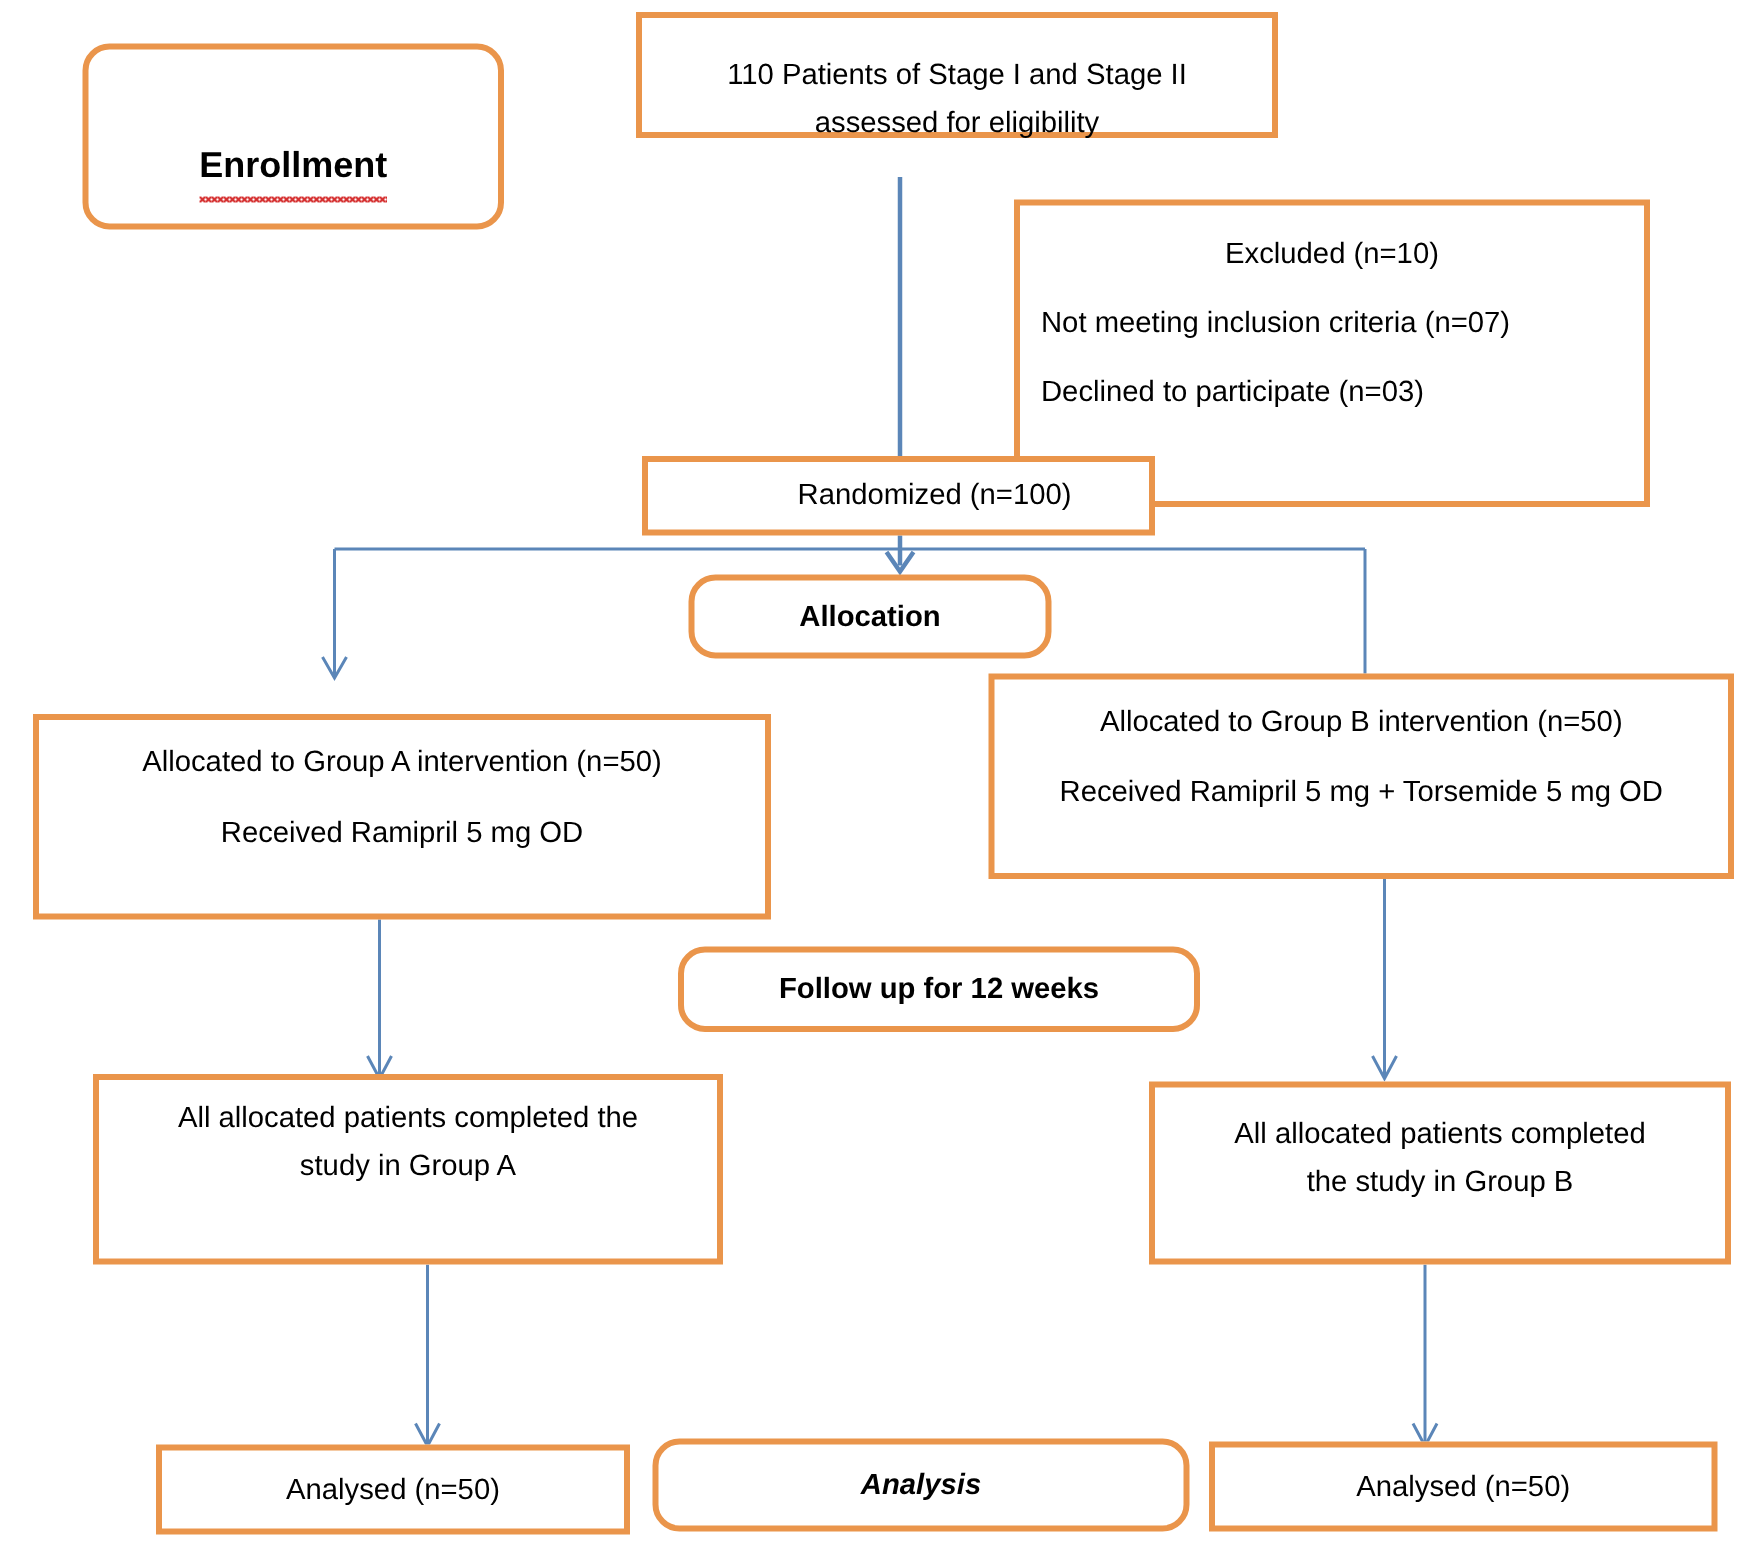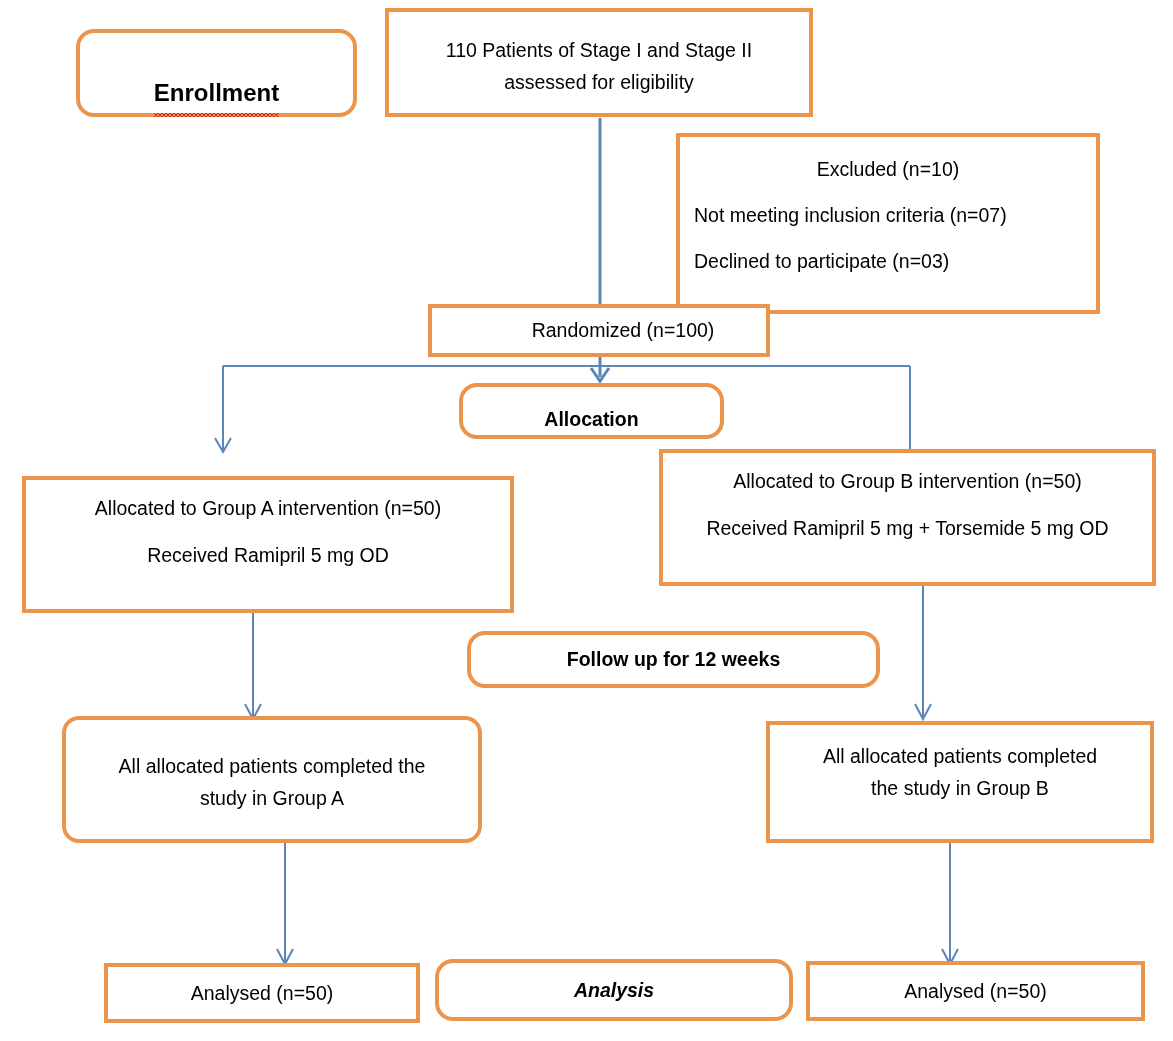--- a/index.html
+++ b/index.html
@@ -103,60 +103,60 @@
     <line x1="923" y1="586" x2="923" y2="717" stroke="#5B86B8" stroke-width="2"></line>
     <polyline points="915,704 923,719 931,704" fill="none" stroke="#5B86B8" stroke-width="2"></polyline>
 
     <line x1="285" y1="843" x2="285" y2="962" stroke="#5B86B8" stroke-width="2"></line>
     <polyline points="277,949 285,964 293,949" fill="none" stroke="#5B86B8" stroke-width="2"></polyline>
 
     <line x1="950" y1="843" x2="950" y2="962" stroke="#5B86B8" stroke-width="2"></line>
     <polyline points="942,949 950,964 958,949" fill="none" stroke="#5B86B8" stroke-width="2"></polyline>
   </svg>
 
-  <div class="box rounded center-v" style="left:76px; top:29px; width:281px; height:88px;">
+  <div class="box rounded center-v" style="left:55px; top:29px; width:281px; height:124px;">
     <div class="txt bold" style="font-size:24px;">
       <span class="squiggle">Enrollment</span>
     </div>
   </div>
 
-  <div class="box" style="left:385px; top:8px; width:428px; height:109px; padding-top:22px;">
+  <div class="box" style="left:424px; top:8px; width:428px; height:84px; padding-top:22px;">
     <div class="txt">110 Patients of Stage I and Stage II
 assessed for eligibility</div>
   </div>
 
-  <div class="box" style="left:676px; top:133px; width:424px; height:181px; padding:16px 14px 0 14px;">
+  <div class="box" style="left:676px; top:133px; width:424px; height:205px; padding:16px 14px 0 14px;">
     <div class="txt">Excluded (n=10)</div>
     <div class="txt left" style="margin-top:14px;">Not meeting inclusion criteria (n=07)</div>
     <div class="txt left" style="margin-top:14px;">Declined to participate (n=03)</div>
   </div>
 
   <div class="box center-v" style="left:428px; top:304px; width:342px; height:53px;padding-left:48px;">
     <div class="txt">Randomized (n=100)</div>
   </div>
 
-  <div class="box rounded center-v" style="left:459px; top:383px; width:265px; height:56px;justify-content:flex-end;">
+  <div class="box rounded center-v" style="left:459px; top:383px; width:242px; height:56px;">
     <div class="txt bold">Allocation</div>
   </div>
 
   <div class="box" style="left:22px; top:476px; width:492px; height:137px; padding-top:12px;">
     <div class="txt">Allocated to Group A intervention (n=50)</div>
     <div class="txt" style="margin-top:15px;">Received Ramipril 5 mg OD</div>
   </div>
 
   <div class="box" style="left:659px; top:449px; width:497px; height:137px; padding-top:12px;">
     <div class="txt">Allocated to Group B intervention (n=50)</div>
     <div class="txt" style="margin-top:15px;">Received Ramipril 5 mg + Torsemide 5 mg OD</div>
   </div>
 
-  <div class="box rounded center-v" style="left:467px; top:631px; width:413px; height:57px;">
+  <div class="box rounded center-v" style="left:452px; top:631px; width:348px; height:57px;">
     <div class="txt bold">Follow up for 12 weeks</div>
   </div>
 
-  <div class="box" style="left:62px; top:716px; width:420px; height:127px; padding-top:30px;border-radius:17px;">
+  <div class="box" style="left:62px; top:716px; width:420px; height:127px; padding-top:9px;">
     <div class="txt">All allocated patients completed the
 study in Group A</div>
   </div>
 
   <div class="box" style="left:766px; top:721px; width:388px; height:122px; padding-top:15px;">
     <div class="txt">All allocated patients completed
 the study in Group B</div>
   </div>
 
   <div class="box center-v" style="left:104px; top:963px; width:316px; height:60px;">

